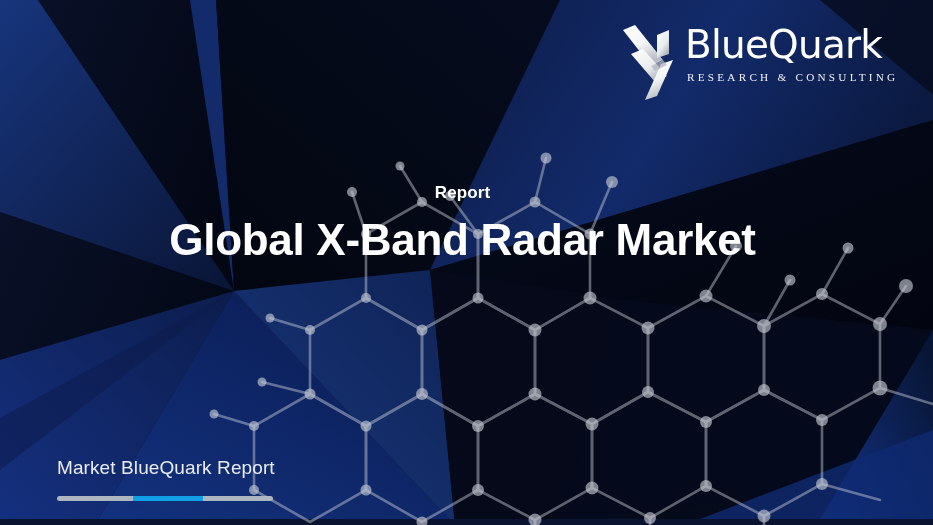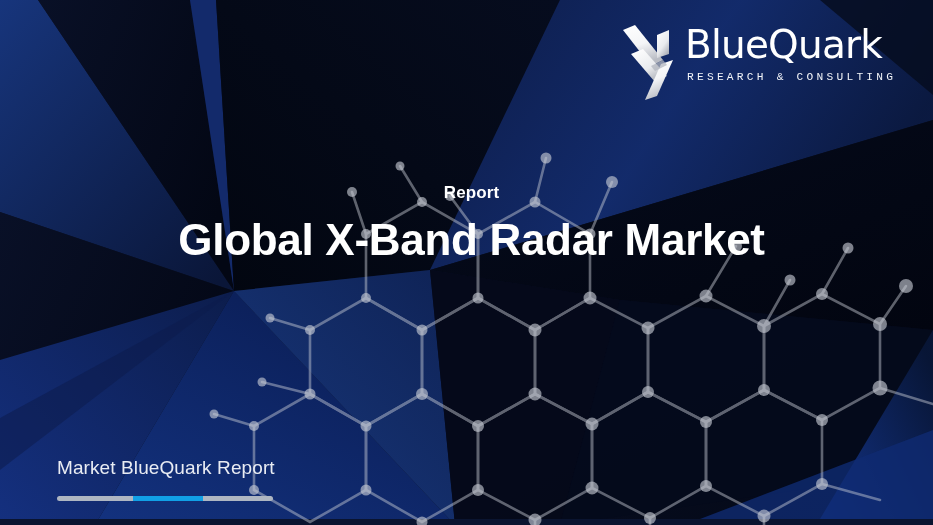--- a/index.html
+++ b/index.html
@@ -53,21 +53,21 @@
   .brand-name {
     font-family: "DejaVu Sans", sans-serif;
     font-size: 39px;
     font-weight: 400;
     letter-spacing: -0.8px;
     color: #ffffff;
     line-height: 46px;
     white-space: nowrap;
   }
   .brand-tagline {
-    font-family: Liberation Mono, monospace;
+    font-family: Liberation Serif, serif;
     font-size: 11.2px;
     font-weight: 400;
     letter-spacing: 3.25px;
     color: #f2f4f8;
     line-height: 16px;
     white-space: nowrap;
     margin-top: 1px;
     padding-left: 2px;
   }
   .tm-mark {
@@ -76,21 +76,21 @@
     top: 14px;
     font-size: 11px;
     font-weight: 700;
     letter-spacing: 0.5px;
     color: #d5dae6;
   }
 
   
   .title-block {
     position: absolute;
-    left: 16px;
+    left: 7px;
     top: 182px;
     width: 911px;
     text-align: center;
   }
   .kicker {
     font-size: 17px;
     font-weight: 700;
     color: #ffffff;
     letter-spacing: 0.1px;
     line-height: 22px;

